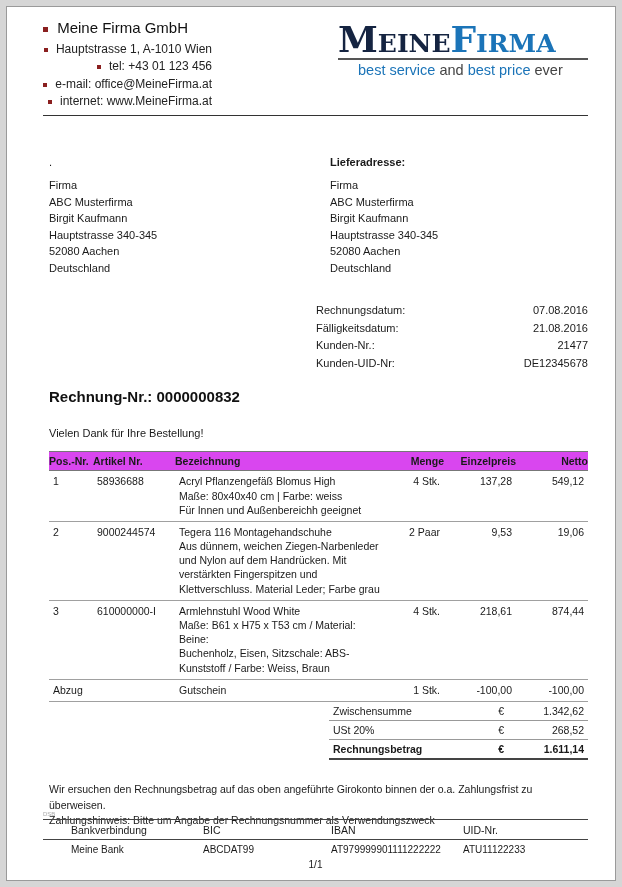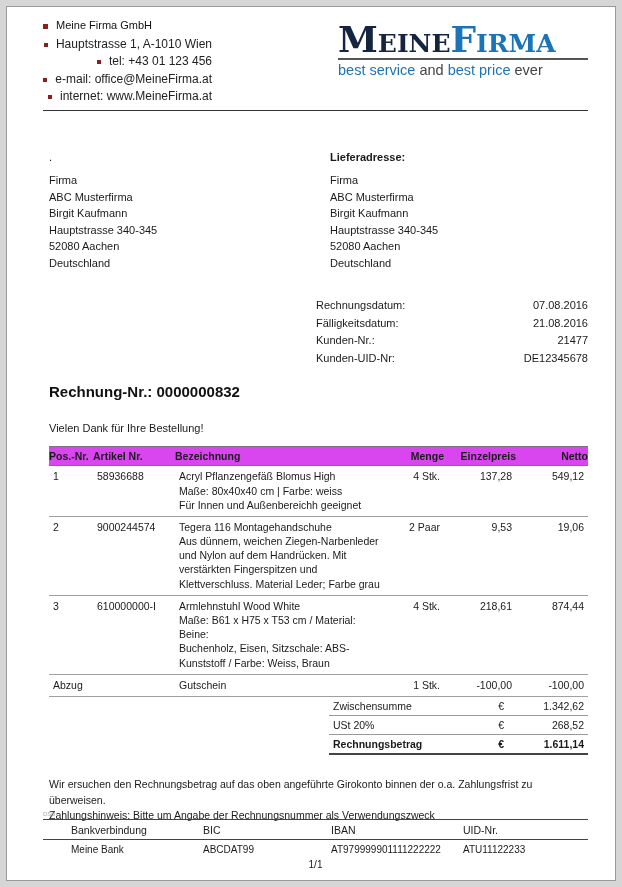--- a/index.html
+++ b/index.html
@@ -3,31 +3,31 @@
 <meta charset="utf-8">
 <style>
   html,body{margin:0;padding:0;}
   body{width:622px;height:887px;background:#d6d6d6;overflow:hidden;}
   .page{box-sizing:border-box;width:610px;height:875px;margin:6px;background:#fff;
         border:1px solid #9a9a9a;position:relative;overflow:hidden;
         font-family:"Liberation Sans",sans-serif;color:#1a1a1a;}
 
   
   .header{display:flex;justify-content:space-between;padding:12px 27px 0 36px;}
-  .company-name-line{font-size:11px;color:#111;margin-bottom:5px;}
+  .company-name-line{font-size:15px;color:#111;margin-bottom:5px;}
   .company-line{font-size:12px;line-height:1.45;color:#222;text-align:right;}
   .sq{display:inline-block;width:4px;height:4px;background:#8a1f1f;margin-right:5px;vertical-align:middle;}
   .sq-lg{width:5px;height:5px;}
   .logo-block{width:250px;margin-top:2px;}
   .logo-text{font-family:"DejaVu Serif",serif;font-variant:small-caps;font-weight:bold;
              font-size:36px;line-height:1;white-space:nowrap;}
   .logo-meine{color:#152441;}
   .logo-firma{color:#1b74b8;}
   .logo-rule{border-top:2px solid #555;margin-top:1px;}
-  .tagline{font-size:14.5px;margin-top:2px;white-space:nowrap;}
+  .tagline{font-size:14.5px;margin-top:2px;white-space:nowrap;margin-left:20px;}
   .tag-blue{color:#1b74b8;}
   .tag-gray{color:#444;}
   .header-rule{border-top:1px solid #333;margin:4px 27px 0 36px;}
 
   
   .addresses{display:flex;margin:38px 27px 0 42px;font-size:11px;line-height:1.5;}
   .billing{width:281px;}
   .addr-first{margin-bottom:7px;min-height:13px;}
   .delivery-title{font-weight:bold;}
 

